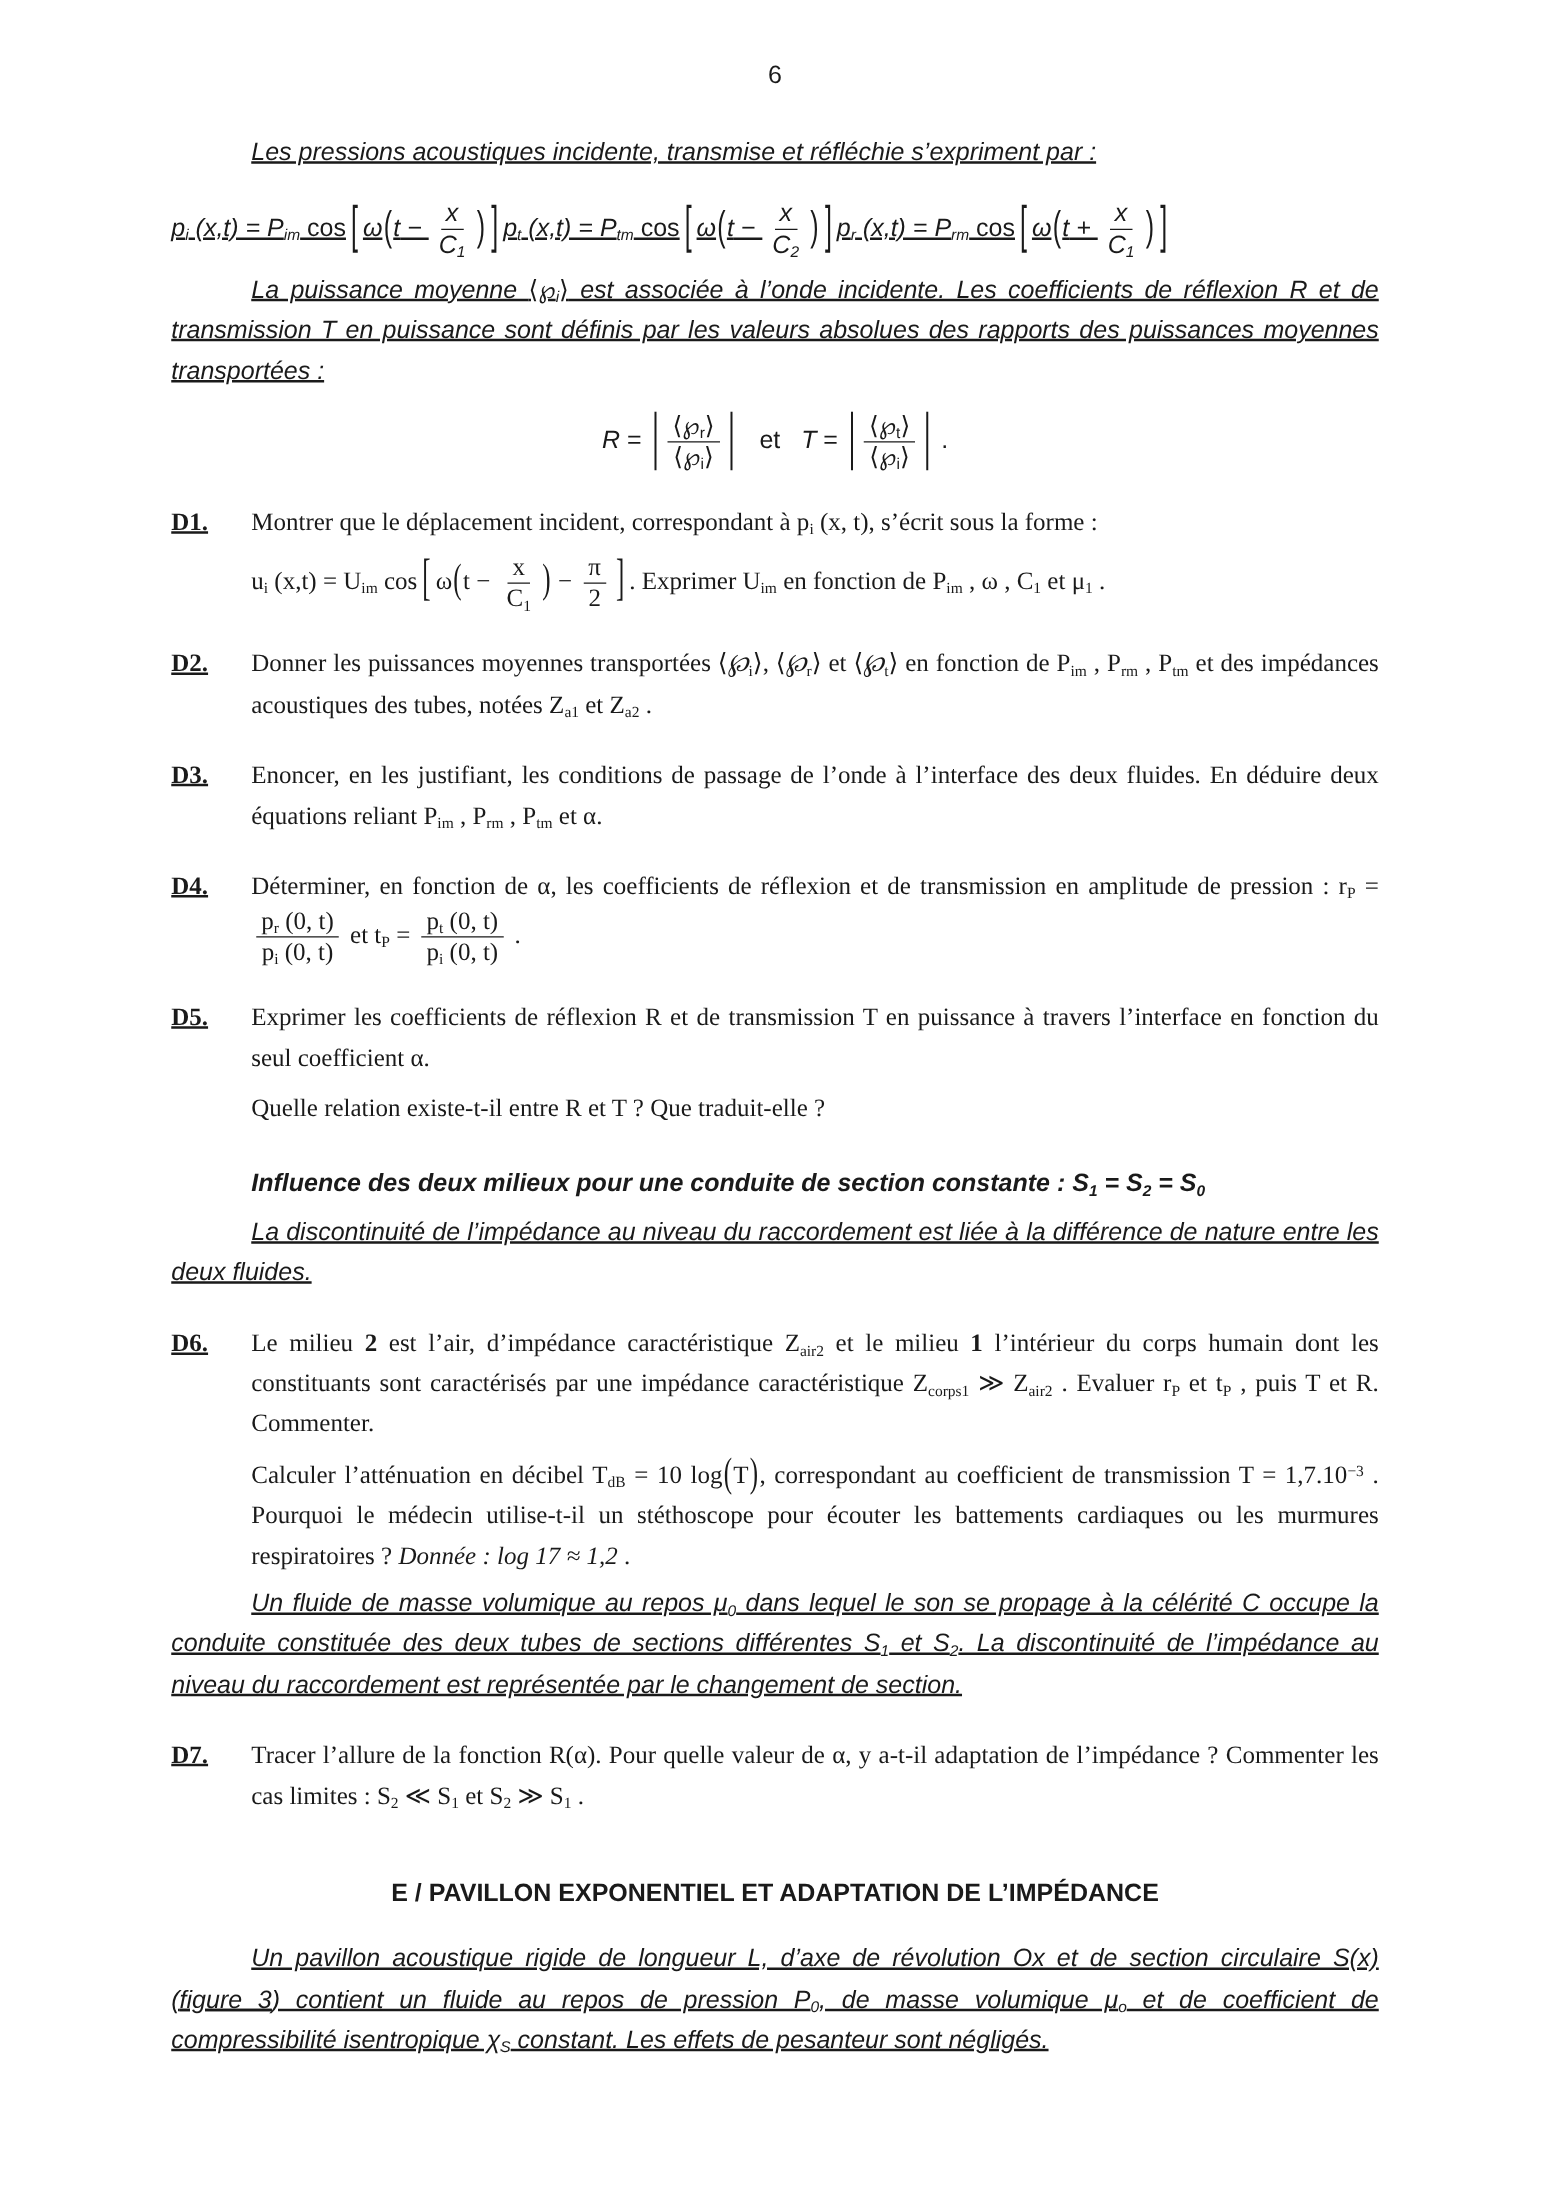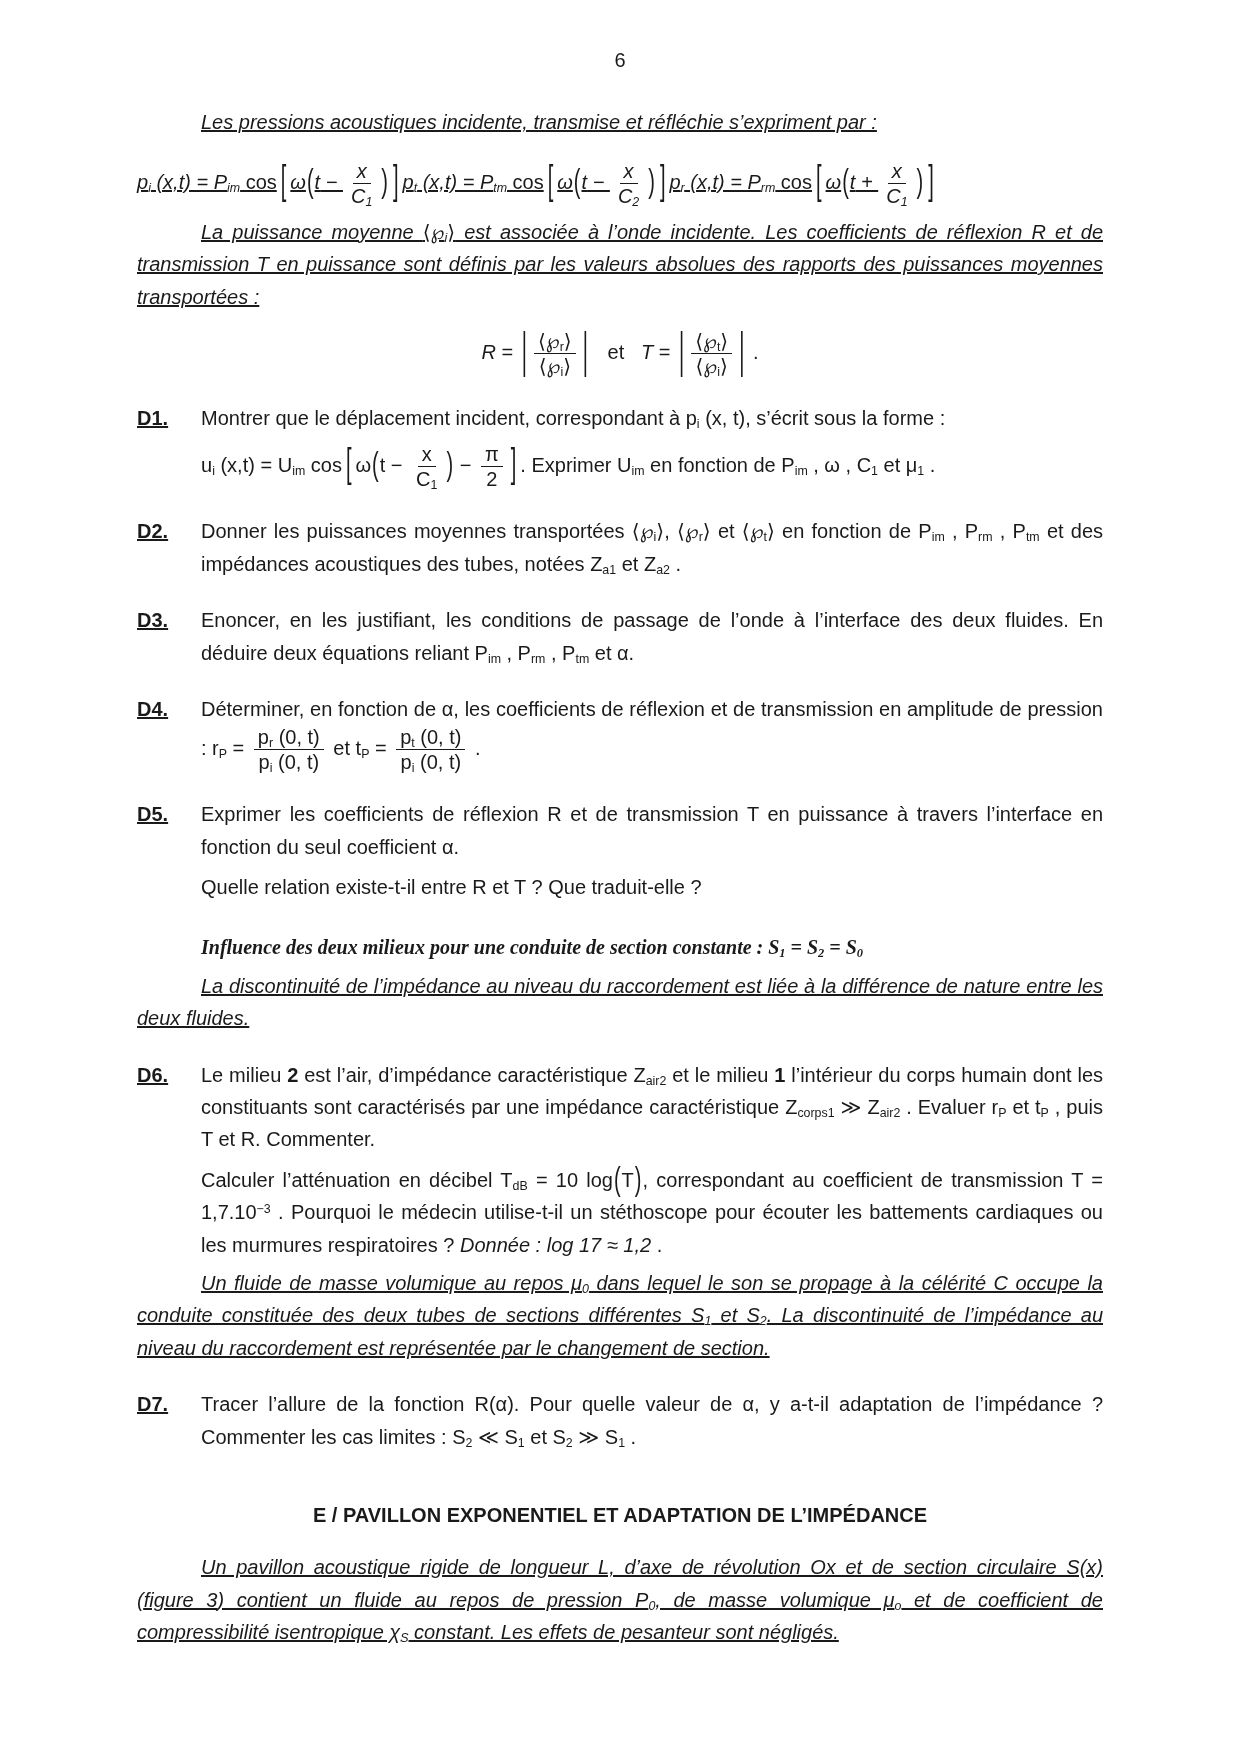--- a/index.html
+++ b/index.html
@@ -9,25 +9,25 @@
     padding:44px 137px 40px 137px;
     font-family:"Liberation Sans","DejaVu Sans",sans-serif;
     font-size:20px;line-height:1.62;color:#1a1a1a;overflow:hidden;
   }
   p{margin:0;text-align:justify;}
   .page-number{text-align:center;margin-bottom:30px;}
   .it{font-style:italic;text-decoration:underline;}
   .indent{text-indent:64px;}
   .formula-row{display:flex;align-items:center;margin:20px 0 8px 0;}
   .formula-center{text-align:center;margin:16px 0 2px 0;}
-  .question{display:flex;margin-top:24px;}
+  .question{display:flex;margin-top:24px;font-family:Liberation Serif, serif;}
   .qlabel{flex:0 0 64px;font-weight:bold;text-decoration:underline;}
   .qbody{flex:1;min-width:0;}
   .qbody p + p{margin-top:8px;}
-  .subheading{font-weight:bold;font-style:italic;margin:28px 0 0 64px;text-align:left;font-family:Liberation Serif, serif;}
+  .subheading{font-weight:bold;font-style:italic;margin:28px 0 0 64px;text-align:left;}
   .after-heading{margin-top:6px;}
   .section-heading{text-align:center;font-weight:bold;margin:46px 0 20px 0;}
   .sub{font-size:0.62em;vertical-align:-0.28em;line-height:0;}
   .sup{font-size:0.62em;vertical-align:0.45em;line-height:0;}
   .i{font-style:italic;}
   .b{font-weight:bold;}
   .u{text-decoration:underline;}
   .rm{font-style:normal;}
   .frac{display:inline-flex;flex-direction:column;align-items:center;vertical-align:middle;margin:0 4px;line-height:1.2;text-align:center;}
   .frac .num{border-bottom:1.4px solid #1a1a1a;padding:0 4px;}

